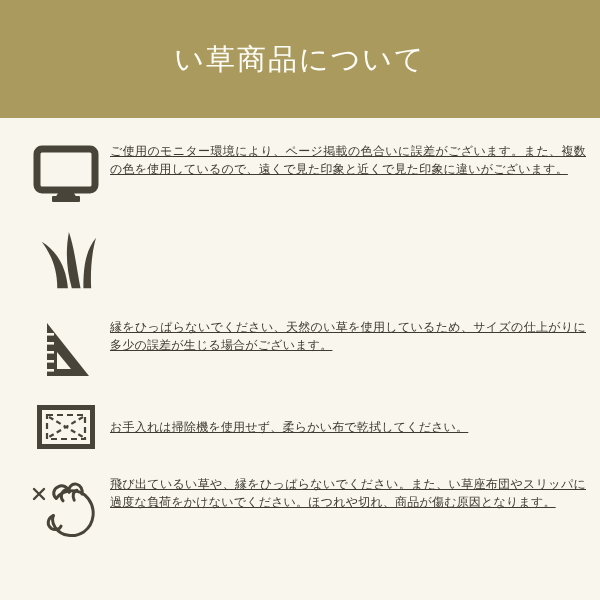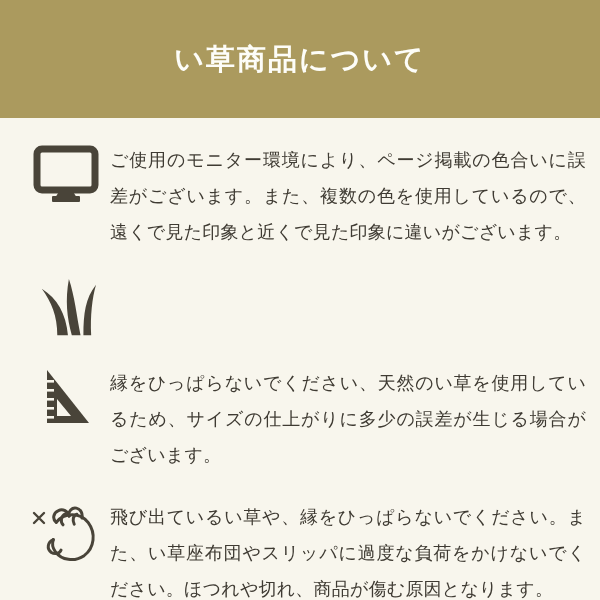--- a/index.html
+++ b/index.html
@@ -15,21 +15,21 @@
   }
   .header {
     height: 118px;
     background: var(--header-bg, #ab9a5e);
     color: var(--header-text, #fdfdf8);
     display: flex; flex-direction: column;
     justify-content: center; align-items: center;
   }
   .header .title-line {
     font-size: 29px;
-    font-weight: bold;
+    font-weight: normal;
     line-height: 37px;
     letter-spacing: 2px;
     text-align: center;
     display: block;
   }
   .notes {
     padding: 24px 14px 0 22px;
   }
   .note {
     display: flex;
@@ -41,25 +41,26 @@
     width: 88px;
     flex: none;
     display: flex;
     justify-content: center;
     margin-top: 3px;
     color: var(--icon-color, #494439);
   }
   .note.center .icon-col { margin-top: 0; }
   .note-text {
     flex: 1;
-    font-size: 18px;
-    line-height: 36px;
+    font-size: 12px;
+    line-height: 18px;
     color: var(--body-text, #3f3b33);
     text-align: justify;
     letter-spacing: 0.2px;
+    text-decoration: underline;
   }
 </style>
 </head>
 <body>
 
 <div class="page">
 
   <div class="header">
     <span class="title-line">い草商品について</span>
   </div>
@@ -97,20 +98,31 @@
             <rect x="7" y="21" width="7" height="2.6"></rect>
             <rect x="7" y="30" width="7" height="2.6"></rect>
             <rect x="7" y="39" width="7" height="2.6"></rect>
             <rect x="7" y="48" width="7" height="2.6"></rect>
           </g>
         </svg>
       </div>
       <p class="note-text">縁をひっぱらないでください、天然のい草を使用しているため、サイズの仕上がりに多少の誤差が生じる場合がございます。</p>
     </div>
 
+    <div class="note center">
+      <div class="icon-col">
+        <svg width="58" height="44" viewBox="0 0 58 44" aria-hidden="true">
+          <rect x="2.5" y="2.5" width="53" height="39" fill="none" stroke="currentColor" stroke-width="5"></rect>
+          <rect x="10" y="10" width="38" height="24" fill="none" stroke="currentColor" stroke-width="2.2" stroke-dasharray="6 4"></rect>
+          <line x1="12" y1="12" x2="46" y2="32" stroke="currentColor" stroke-width="2.2" stroke-dasharray="5 3.5"></line>
+          <line x1="46" y1="12" x2="12" y2="32" stroke="currentColor" stroke-width="2.2" stroke-dasharray="5 3.5"></line>
+        </svg>
+      </div>
+      <p class="note-text">お手入れは掃除機を使用せず、柔らかい布で乾拭してください。</p>
+    </div>
 
     <div class="note">
       <div class="icon-col">
         <svg width="76" height="64" viewBox="0 0 76 64" aria-hidden="true">
           <g stroke="currentColor" stroke-width="2.4" fill="none" stroke-linecap="round">
             <path d="M6 11 L16 21 M16 11 L6 21"></path>
           </g>
           <g stroke="currentColor" stroke-width="3" fill="none" stroke-linecap="round" stroke-linejoin="round" transform="rotate(-14 44 34)">
             <path d="M32 17 C 42 9 58 13 63 25 C 68 37 63 51 51 56 C 40 60 28 55 24 45 C 22 40 23 36 25 33"></path>
             <path d="M25 33 C 19 34 16 40 20 45 C 23 48 28 48 30 45"></path>

